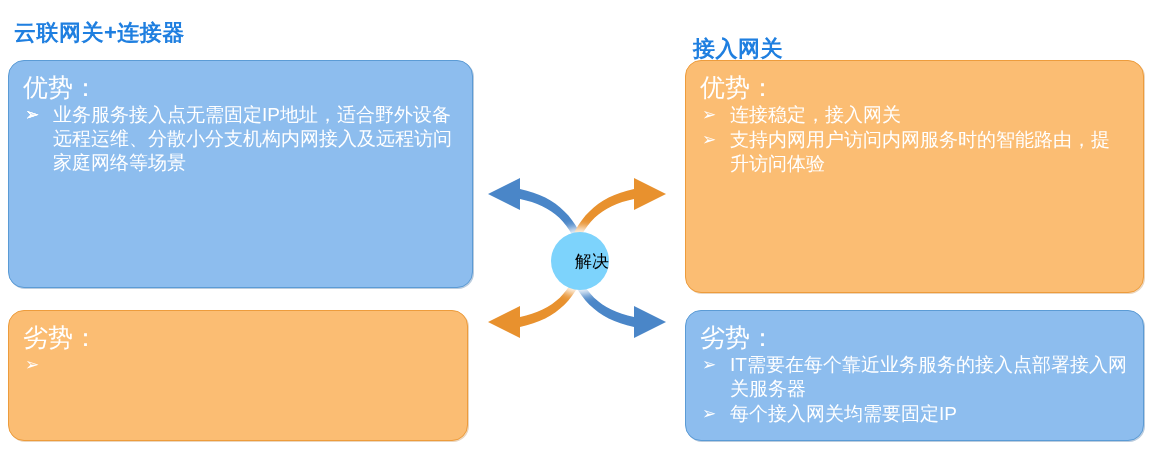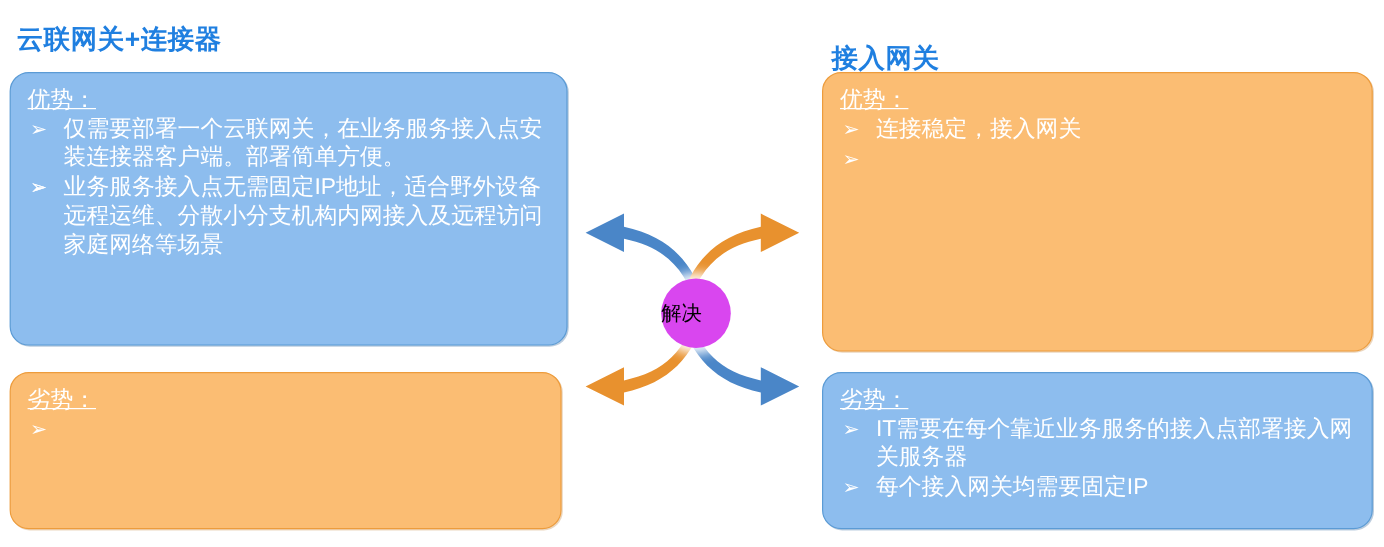--- a/index.html
+++ b/index.html
@@ -55,25 +55,24 @@
     border: 1px solid #ed9c3c;
     box-shadow: 1px 1px 0 rgba(190,120,40,0.30);
   }
 
   #panel-left-pros   { left: 8px;   top: 60px;  width: 465px; height: 228px; }
   #panel-left-cons   { left: 8px;   top: 310px; width: 460px; height: 131px; }
   #panel-right-pros  { left: 685px; top: 60px;  width: 459px; height: 233px; }
   #panel-right-cons  { left: 685px; top: 310px; width: 459px; height: 131px; }
 
   .panel-heading {
-    font-size: 19px;
+    font-size: 25px;
     line-height: 1.15;
     margin: 0 0 1px 0;
     white-space: nowrap;
-    text-decoration: underline;
   }
 
   ul.bullets {
     list-style: none;
     margin: 0;
     padding: 0;
   }
   ul.bullets > li {
     position: relative;
     padding-left: 30px;
@@ -99,46 +98,45 @@
   }
   #center-hub svg { display: block; }
 
   #hub-circle {
     position: absolute;
     left: 551px;
     top: 232px;
     width: 58px;
     height: 58px;
     border-radius: 50%;
-    background: #d946ef;
+    background: #7dd3fc;
     box-shadow: 0 0 9px 5px rgba(255,255,255,0.95);
     display: flex;
     align-items: center;
-    justify-content: flex-start;
+    justify-content: flex-end;
   }
   #hub-label {
     font-size: 17px;
     color: #000000;
     line-height: 1;
     white-space: nowrap;
   }
 </style>
 </head>
 <body>
 
 <div class="stage">
 
   <div class="col-title" id="title-left">云联网关+连接器</div>
 
   <div class="panel blue" id="panel-left-pros">
     <div class="panel-heading">优势：</div>
     <ul class="bullets">
       <li>
         <span class="bullet-glyph">➢</span>
-        <span>仅需要部署一个云联网关，在业务服务接入点安装连接器客户端。部署简单方便。</span>
       </li>
       <li>
         <span class="bullet-glyph">➢</span>
       </li>
       <li>
         <span class="bullet-glyph">➢</span>
         <span>业务服务接入点无需固定IP地址，适合野外设备远程运维、分散小分支机构内网接入及远程访问家庭网络等场景</span>
       </li>
     </ul>
   </div>
@@ -156,20 +154,21 @@
 
   <div class="panel orange" id="panel-right-pros">
     <div class="panel-heading">优势：</div>
     <ul class="bullets">
       <li>
         <span class="bullet-glyph">➢</span>
         <span>连接稳定，接入网关</span>
       </li>
       <li>
         <span class="bullet-glyph">➢</span>
+        <span>支持内网用户访问内网服务时的智能路由，提升访问体验</span>
       </li>
     </ul>
   </div>
 
   <div class="panel blue" id="panel-right-cons">
     <div class="panel-heading">劣势：</div>
     <ul class="bullets">
       <li>
         <span class="bullet-glyph">➢</span>
         <span>IT需要在每个靠近业务服务的接入点部署接入网关服务器</span>

